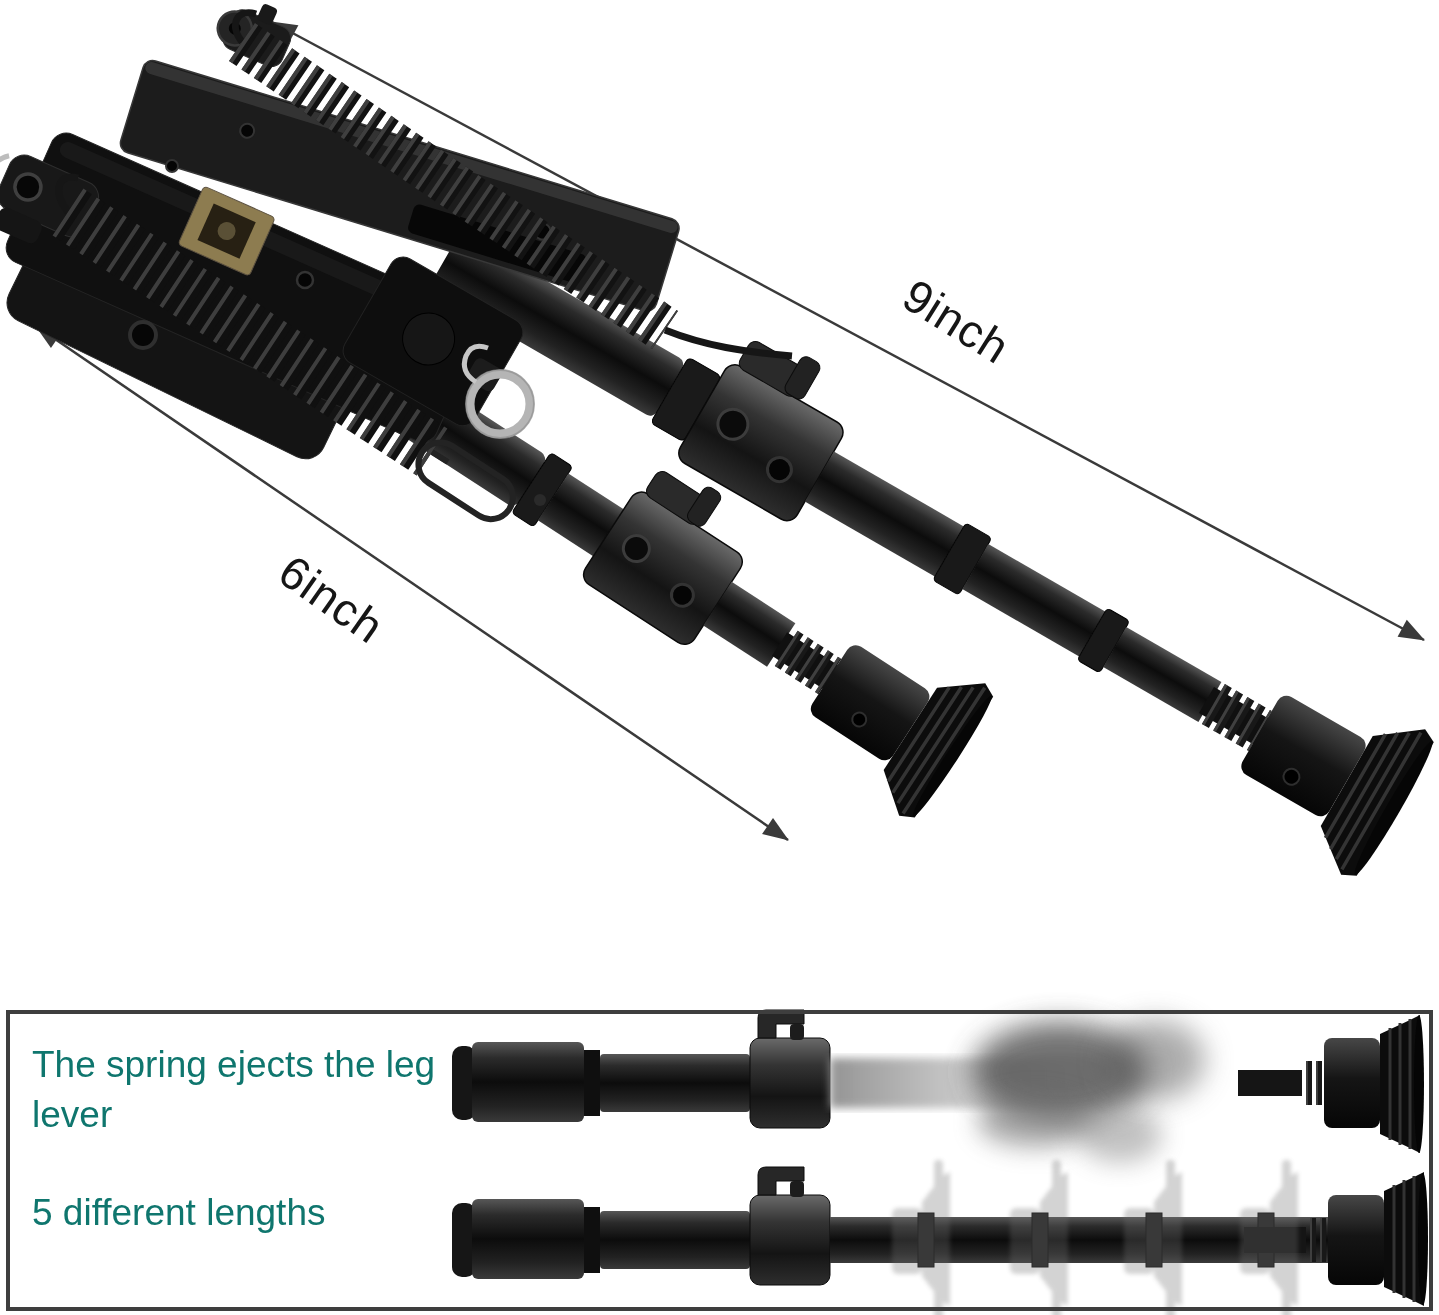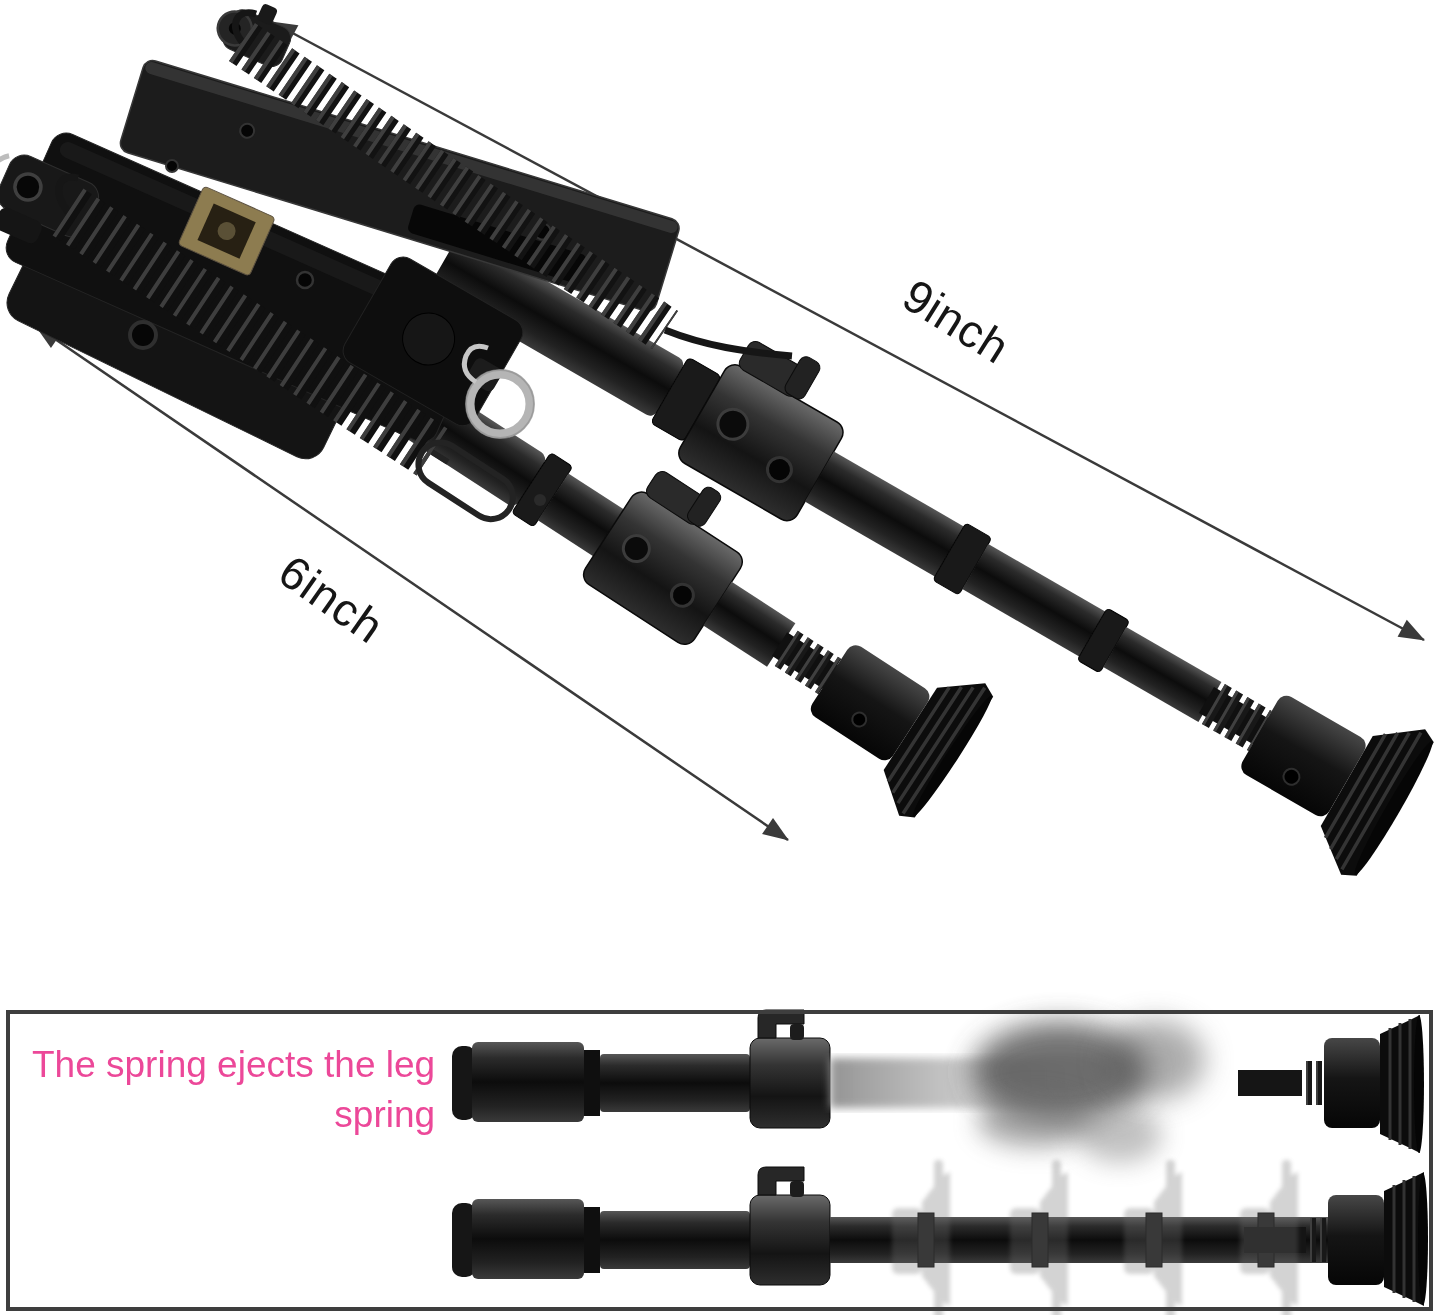--- a/index.html
+++ b/index.html
@@ -4,21 +4,21 @@
 <style>
   html,body{margin:0;padding:0;background:#ffffff;width:1439px;height:1315px;
     font-family:"Liberation Sans",sans-serif;overflow:hidden;position:relative;}
   .scene{position:absolute;left:0;top:0;width:1439px;height:1315px;z-index:1;}
   .dim-label{position:absolute;font-size:46px;color:#161616;transform-origin:0 0;
     white-space:nowrap;z-index:3;letter-spacing:1px;}
   #dim9{left:922px;top:268px;transform:rotate(32deg);}
   #dim6{left:300px;top:544px;transform:rotate(35deg);}
   .panel-border{position:absolute;left:6px;top:1010px;width:1427px;height:301px;
     border:4px solid #3e3e3e;box-sizing:border-box;z-index:2;background:transparent;}
-  .feature{position:absolute;font-size:37px;line-height:50px;color:#ec4899;z-index:3;text-align:right;}
+  .feature{position:absolute;font-size:37px;line-height:50px;color:#0f766e;z-index:3;}
   .feature span{display:block;}
   #feat1{left:32px;top:1040px;}
   #feat2{left:32px;top:1188px;}
 </style>
 </head>
 <body>
 
 <svg class="scene" viewBox="0 0 1439 1315" xmlns="http://www.w3.org/2000/svg">
   <defs>
     <marker id="arrow" viewBox="0 0 26 20" markerUnits="userSpaceOnUse" markerWidth="28" markerHeight="22" refX="24" refY="10" orient="auto-start-reverse">
@@ -268,16 +268,17 @@
   </g>
 </svg>
 
 <div class="dim-label" id="dim9">9inch</div>
 <div class="dim-label" id="dim6">6inch</div>
 
 <div class="panel-border"></div>
 
 <div class="feature" id="feat1">
   <span>The spring ejects the leg</span>
-  <span>spring</span>
+  <span>lever</span>
 </div>
 <div class="feature" id="feat2">
+  <span>5 different lengths</span>
 </div>
 
 </body></html>

